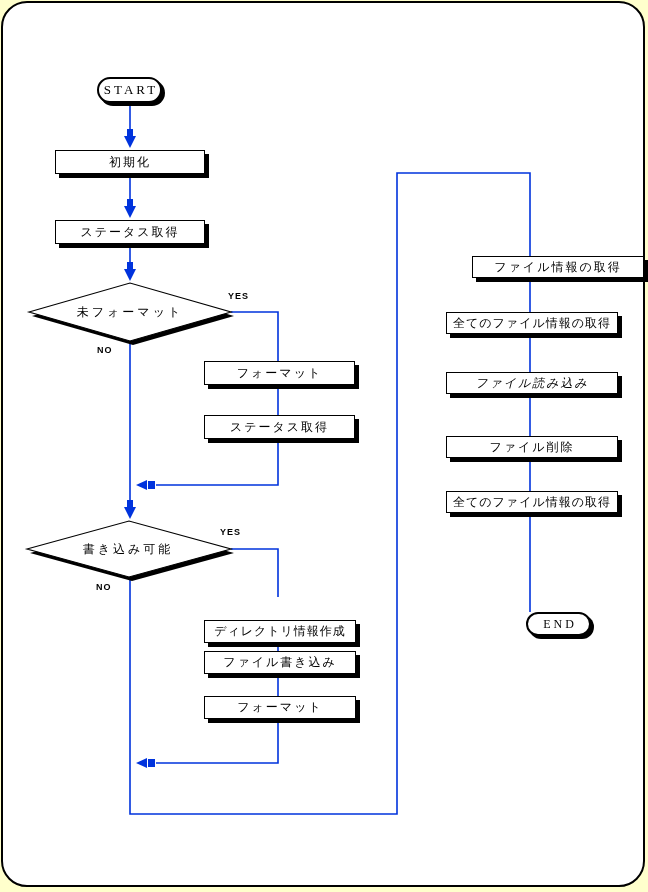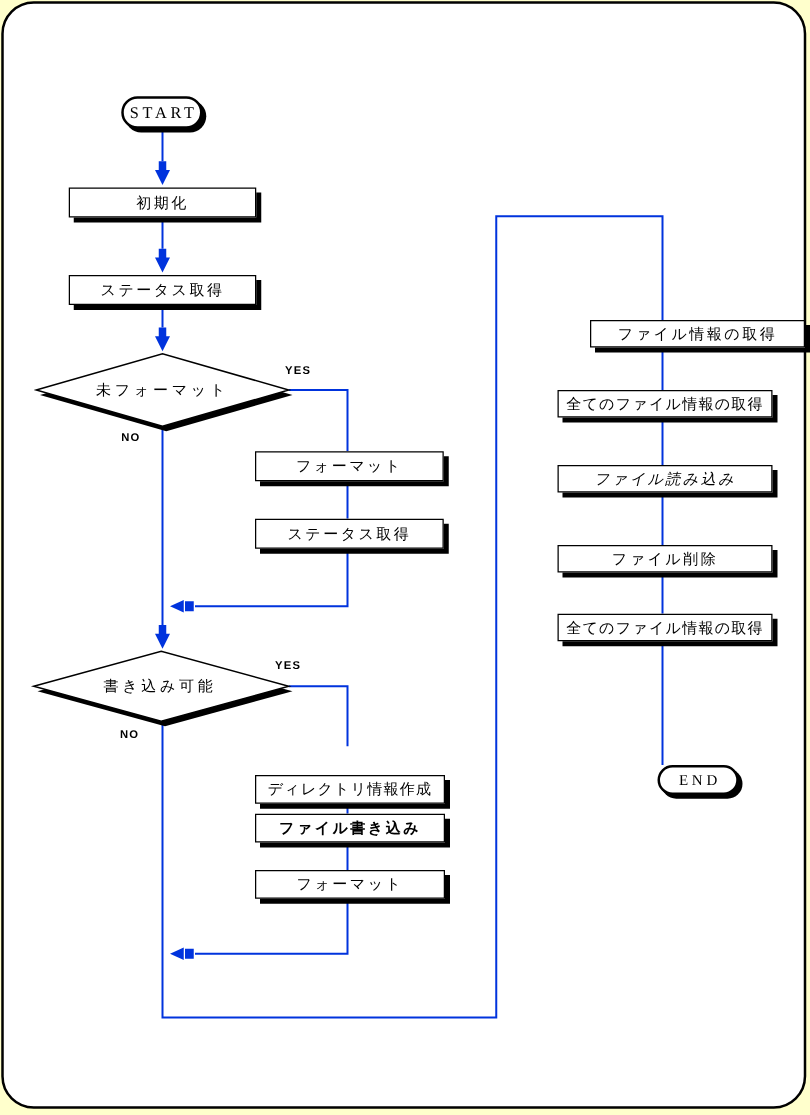--- a/index.html
+++ b/index.html
@@ -135,21 +135,21 @@
 
     <span class="yn" style="left:228px;top:291px;">YES</span>
     <span class="yn" style="left:97px;top:345px;">NO</span>
     <span class="yn" style="left:220px;top:527px;">YES</span>
     <span class="yn" style="left:96px;top:582px;">NO</span>
 
     <div class="node proc" style="left:204px;top:361px;width:151px;height:24px;">フォーマット</div>
     <div class="node proc" style="left:204px;top:415px;width:151px;height:24px;">ステータス取得</div>
 
     <div class="node proc" style="left:204px;top:620px;width:152px;height:23px;letter-spacing:1px;">ディレクトリ情報作成</div>
-    <div class="node proc" style="left:204px;top:651px;width:152px;height:23px;font-weight:bold;">ファイル書き込み</div>
+    <div class="node proc" style="left:204px;top:651px;width:152px;height:23px;">ファイル書き込み</div>
     <div class="node proc" style="left:204px;top:696px;width:152px;height:23px;">フォーマット</div>
 
     <div class="node proc" style="left:472px;top:256px;width:172px;height:22px;">ファイル情報の取得</div>
     <div class="node proc" style="left:446px;top:312px;width:172px;height:22px;letter-spacing:1px;">全てのファイル情報の取得</div>
     <div class="node proc" style="left:446px;top:372px;width:172px;height:22px;font-style:italic;">ファイル読み込み</div>
     <div class="node proc" style="left:446px;top:436px;width:172px;height:22px;">ファイル削除</div>
     <div class="node proc" style="left:446px;top:491px;width:172px;height:22px;letter-spacing:1px;">全てのファイル情報の取得</div>
 
   </div>
 </div>

